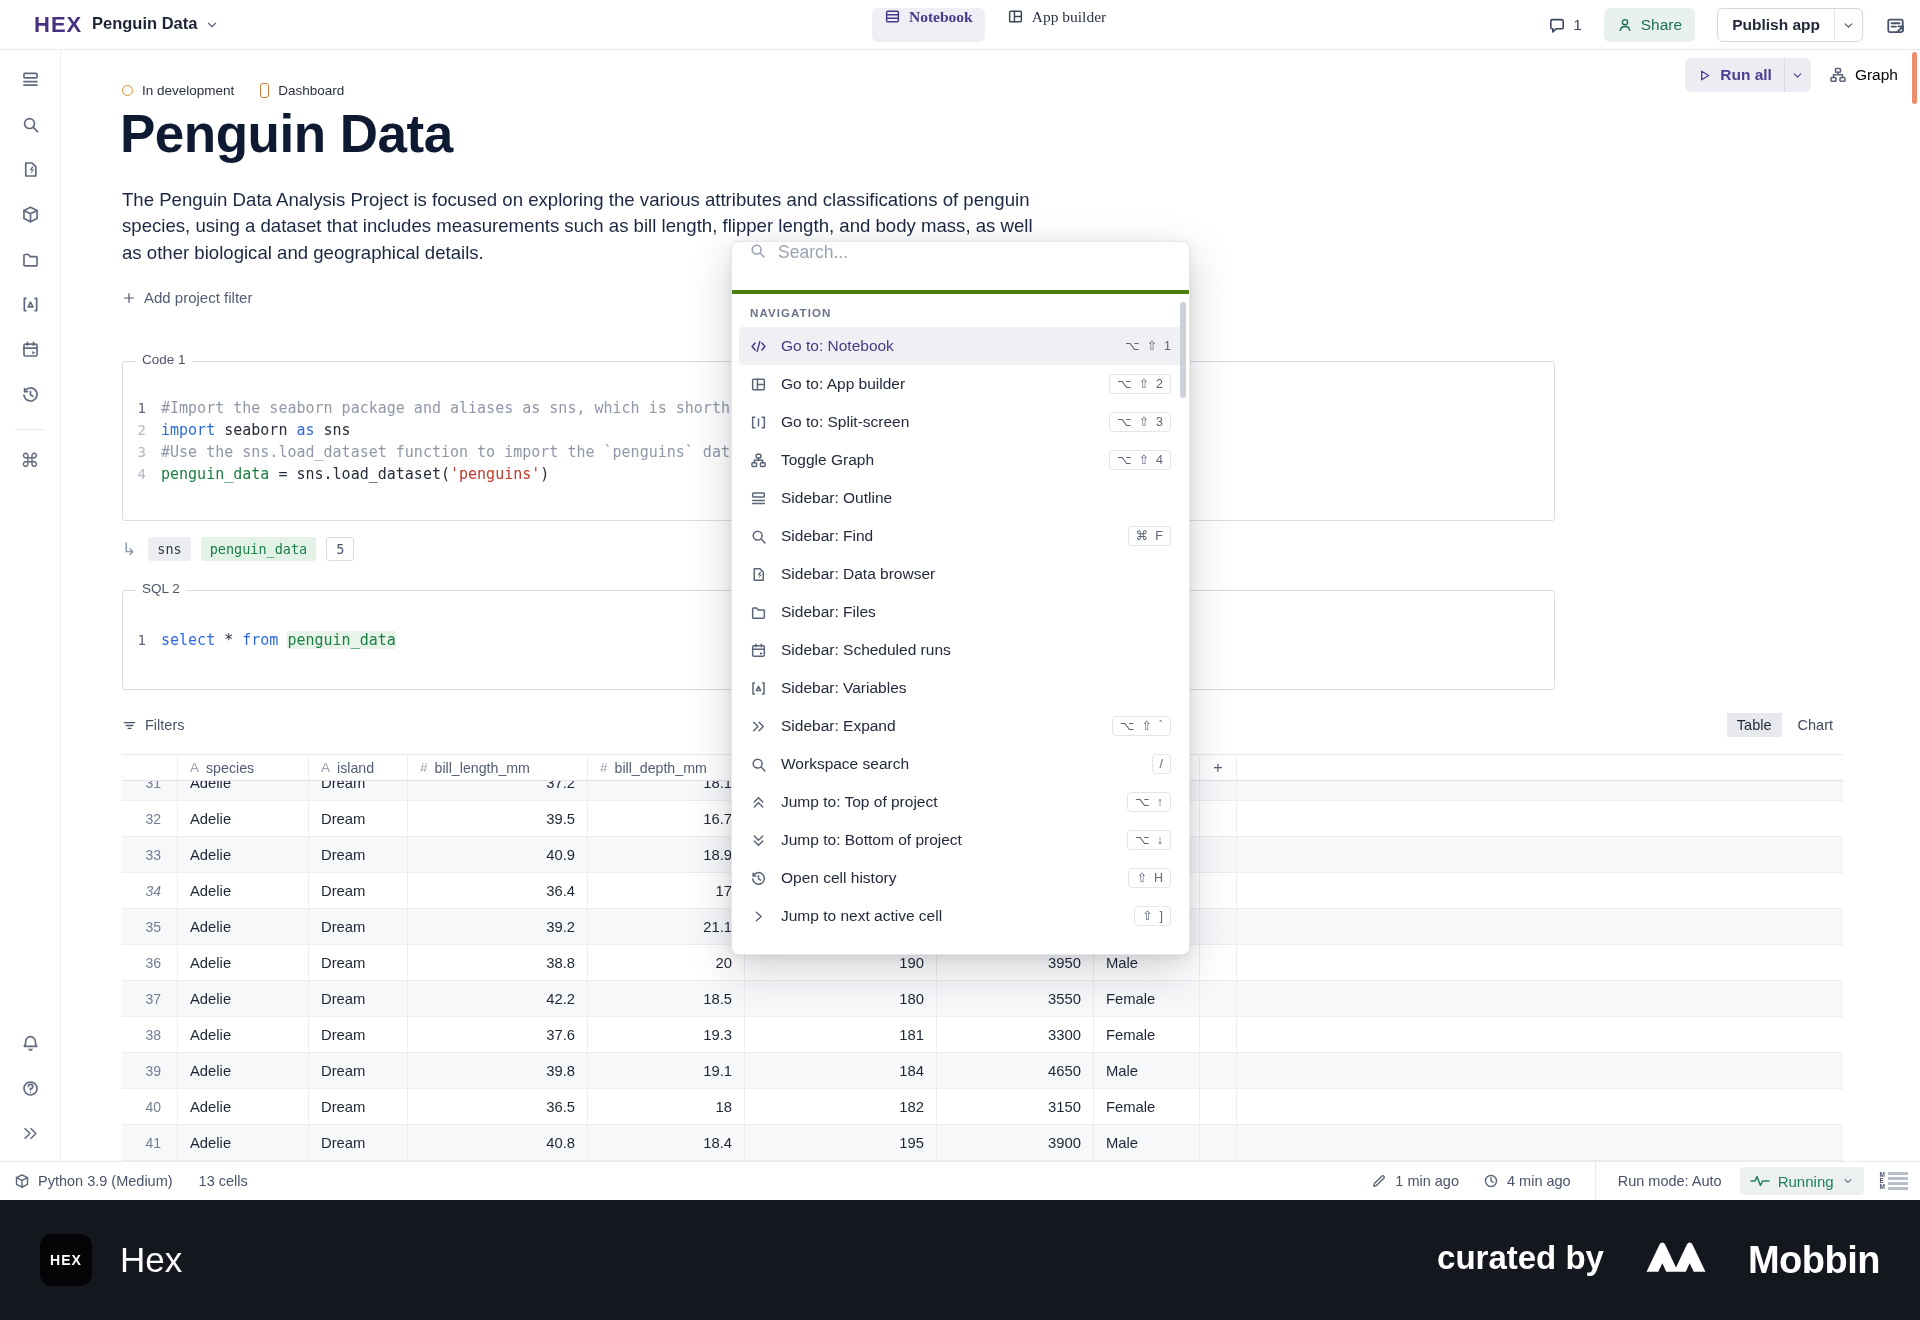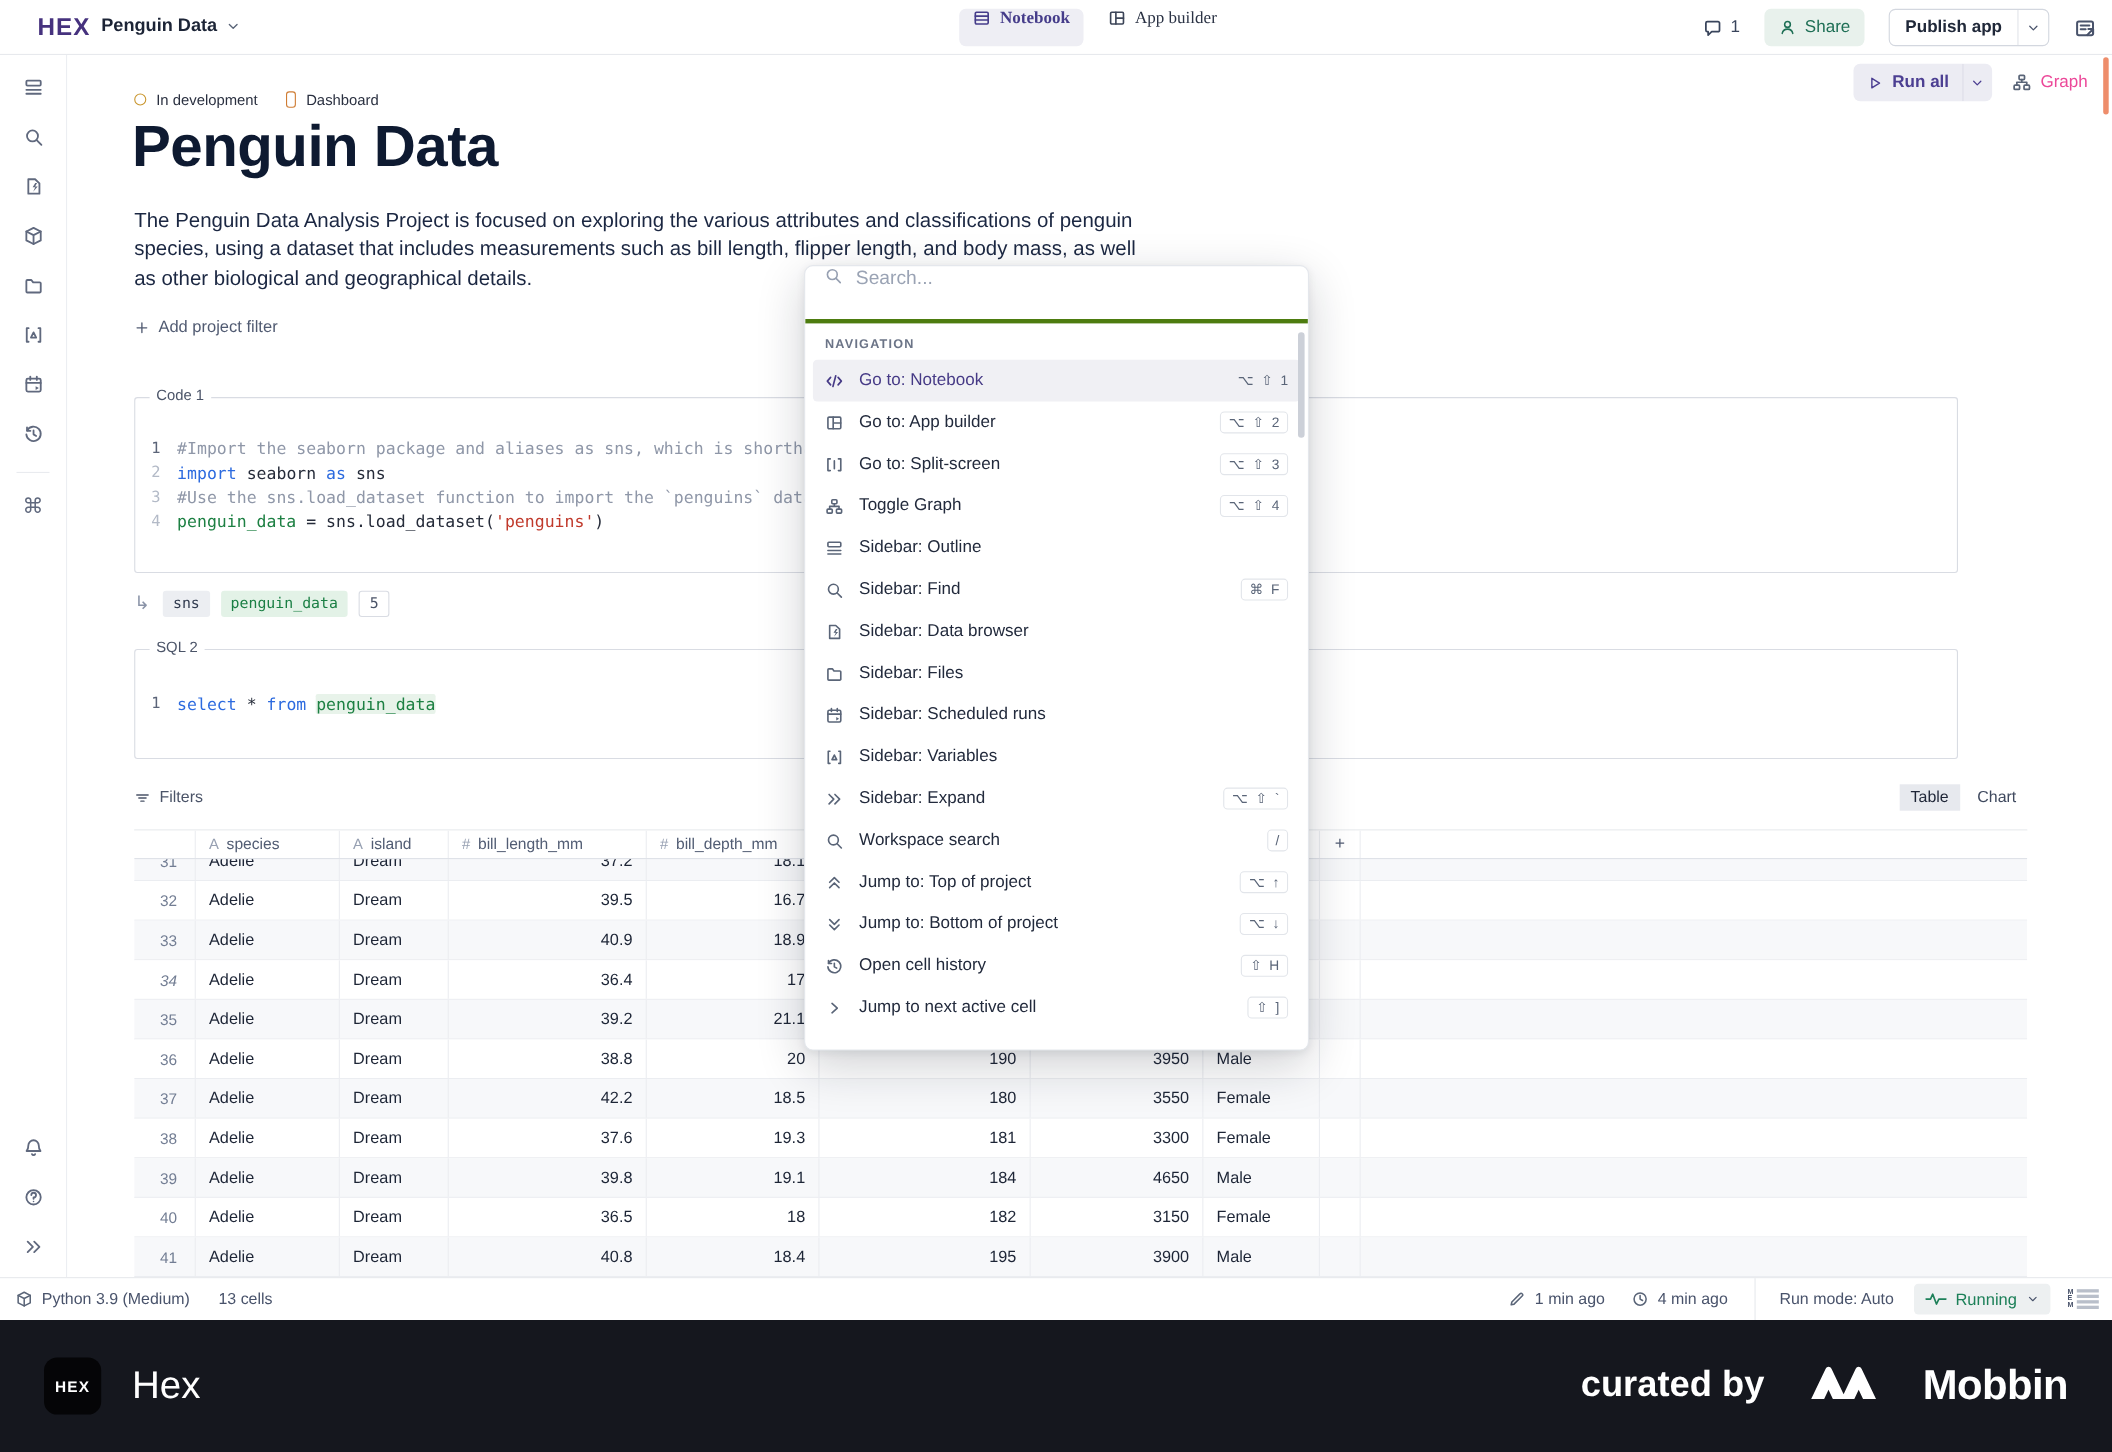--- a/index.html
+++ b/index.html
@@ -55,33 +55,33 @@
   .badge-dash { width:9px; height:15px; border:1.6px solid #cf7c33; border-radius:3px; }
 
   .toolbar { position:absolute; right:22px; top:58px; display:flex; align-items:center; gap:18px; z-index:1; }
   .btn-runall { height:34px; display:flex; align-items:stretch; background:#ececf3; border-radius:6px; overflow:hidden; }
   .btn-runall .main { display:flex; align-items:center; gap:8px; padding:0 12px; color:#4c3f92;
                       font-size:15.5px; font-weight:600; }
   .btn-runall .i { width:15px; height:15px; }
   .btn-runall .caret { display:flex; align-items:center; justify-content:center; width:27px;
                        border-left:1px solid #dcdce8; color:#4c3f92; }
   .btn-runall .caret .i { width:13px; height:13px; }
-  .btn-graph { display:flex; align-items:center; gap:8px; font-size:15.5px; color:#ec4899; }
+  .btn-graph { display:flex; align-items:center; gap:8px; font-size:15.5px; color:#000000; }
   .btn-graph .i { width:18px; height:18px; color:#5a6578; }
 
   .page-title { position:absolute; left:120px; top:103px; font-size:53px; font-weight:800;
                 letter-spacing:-0.5px; color:#0e1a31; z-index:1; }
   .desc { position:absolute; left:122px; top:187px; font-size:18.6px; line-height:26.3px; color:#1b2742; z-index:1; }
   .desc div { white-space:nowrap; }
   .add-filter { position:absolute; left:122px; top:289px; display:flex; align-items:center; gap:8px;
                 font-size:15px; color:#515b72; z-index:1; }
   .add-filter .i { width:14px; height:14px; }
 
   
-  .cell { position:absolute; left:122px; width:1658px; border:1px solid #d9dce3; border-radius:3px; background:#fff; }
+  .cell { position:absolute; left:122px; width:1433px; border:1px solid #d9dce3; border-radius:3px; background:#fff; }
   .cell .legend { position:absolute; top:-10px; left:13px; background:#fff; padding:0 6px;
                   font-size:13.5px; color:#4b5468; }
   .cell-code { top:361px; height:160px; }
   .cell-sql  { top:590px; height:100px; }
   .code-area { padding-top:35px; font-family:"DejaVu Sans Mono","Liberation Mono",monospace; font-size:15px; }
   .cell-sql .code-area { padding-top:38px; }
   .code-line { display:flex; height:22px; line-height:22px; white-space:pre; }
   .code-line .ln { width:38px; text-align:right; padding-right:15px; color:#b3bac7; flex:none; font-size:14px; }
   .code-line.cur .ln { color:#5b6478; }
   .tok-p { color:#262c3a; } .tok-c { color:#8f97a8; } .tok-k { color:#2d6bdf; }

